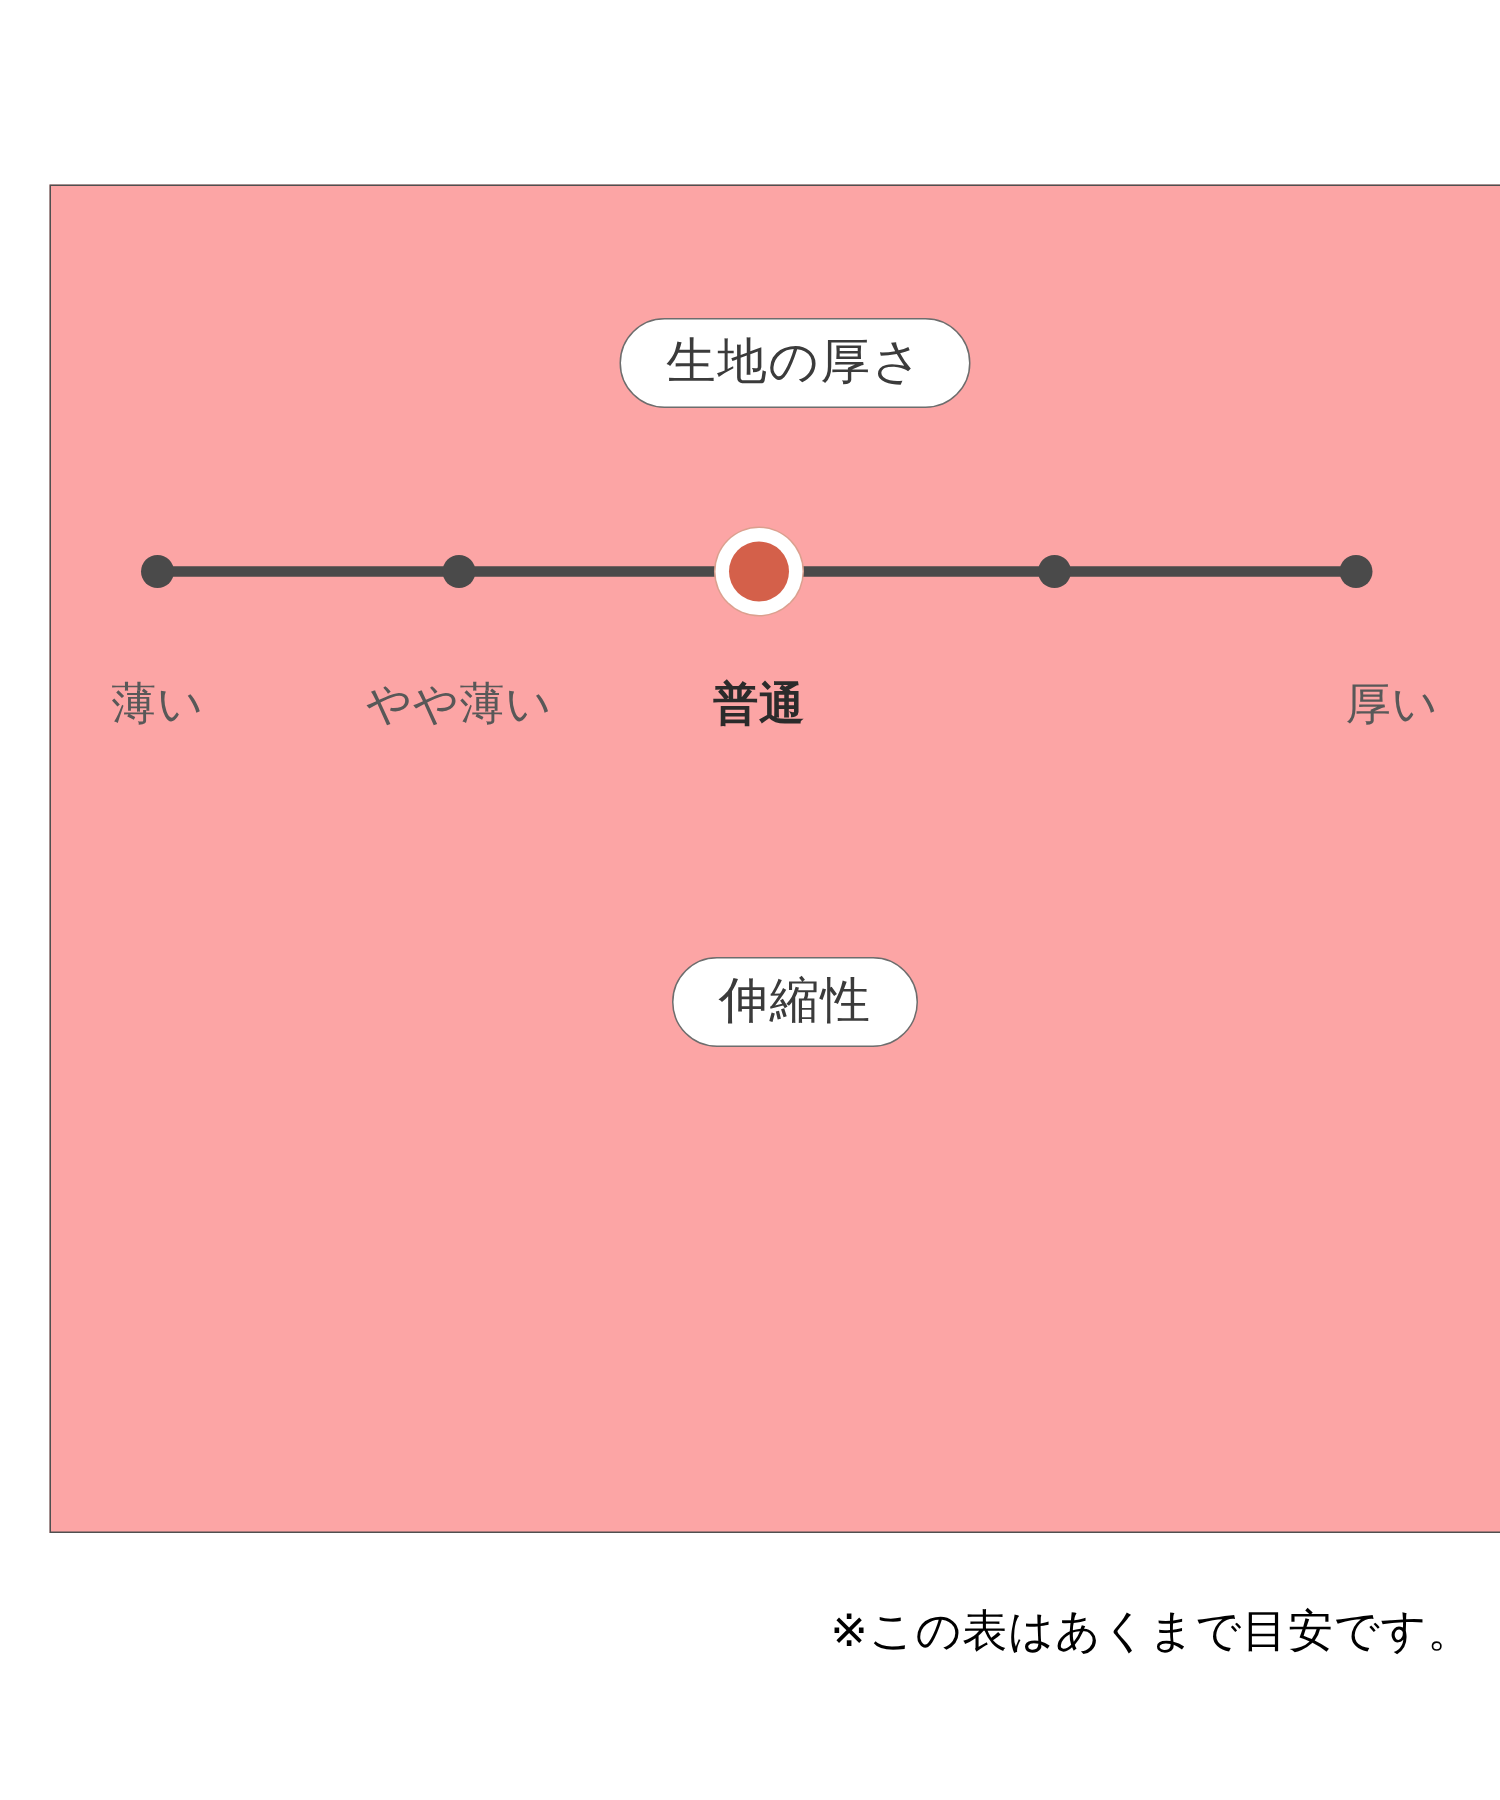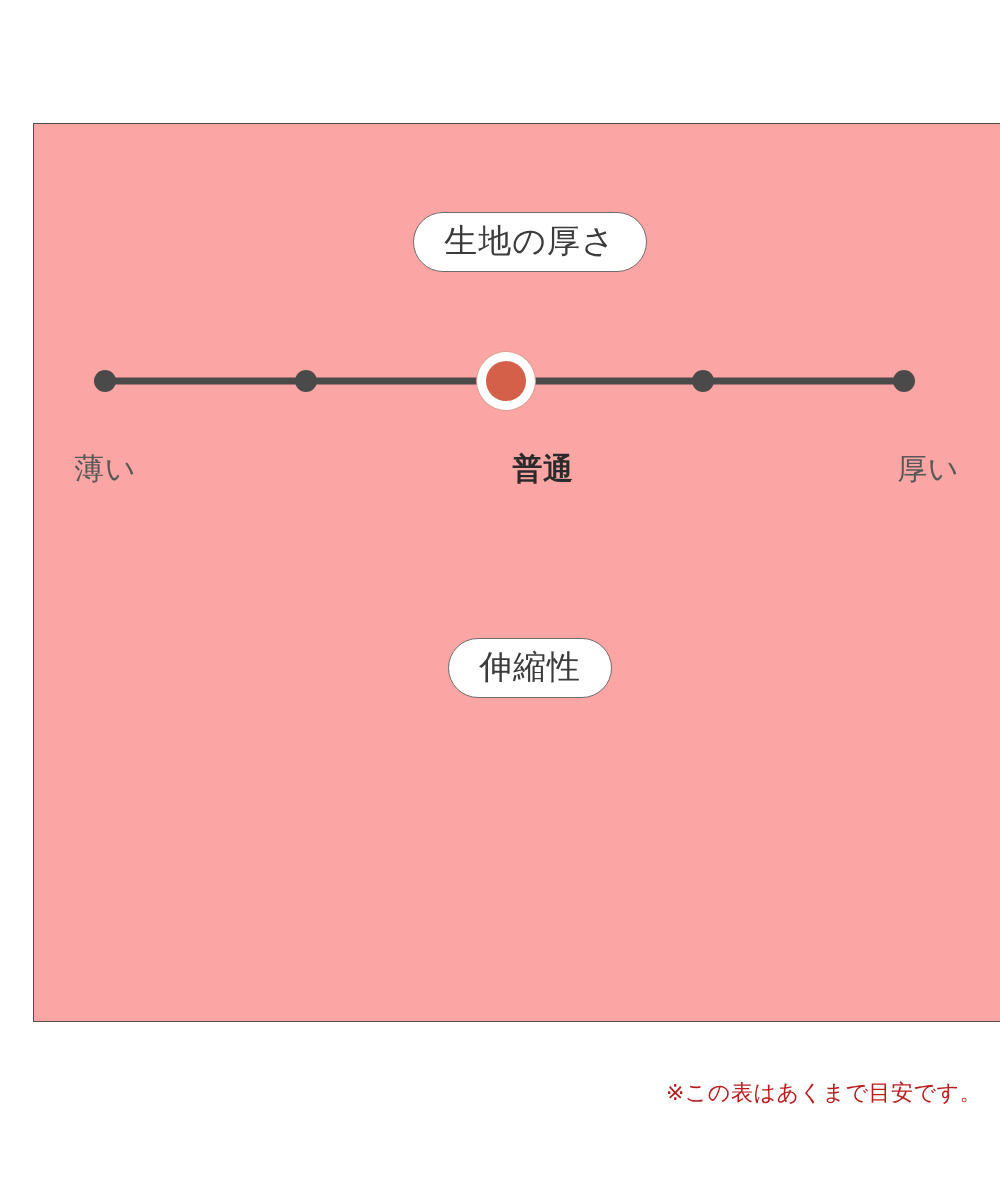--- a/index.html
+++ b/index.html
@@ -85,22 +85,22 @@
   }
   .tick-label.selected {
     color: #2b2b2b;
     font-weight: bold;
   }
 
   .footnote {
     position: absolute;
     right: 18px;
     bottom: 92px;
-    font-size: 22px;
-    color: #b91c1c;
+    font-size: 30px;
+    color: #000000;
     letter-spacing: 0.5px;
     white-space: nowrap;
   }
 </style>
 </head>
 <body>
 
 <div class="spec-card">
 
   <div class="badge-wrap" style="top:88px;">
@@ -110,21 +110,22 @@
   <div class="scale" style="top:257px;text-align:center;">
     <div class="scale-track" style="left:71px; width:799px;"></div>
 
     <div class="node" style="left:71px;"></div>
     <div class="node" style="left:272px;"></div>
     <div class="node selected" style="left:472px;"></div>
     <div class="node" style="left:669px;"></div>
     <div class="node" style="left:870px;"></div>
 
     <span class="tick-label" style="left:71px;  top:68px;">薄い</span>
-    <span class="tick-label selected" style="left:472px; top:68px;margin-left:37px;">普通</span>
+    <span class="tick-label" style="left:272px; top:68px;">やや薄い</span>
+    <span class="tick-label selected" style="left:472px; top:68px;">普通</span>
     <span class="tick-label" style="left:866px; top:68px;margin-left:28px;">厚い</span>
   </div>
 
   <div class="badge-wrap" style="top:514px;">
     <span class="badge">伸縮性</span>
   </div>
 
 
 </div>
 

